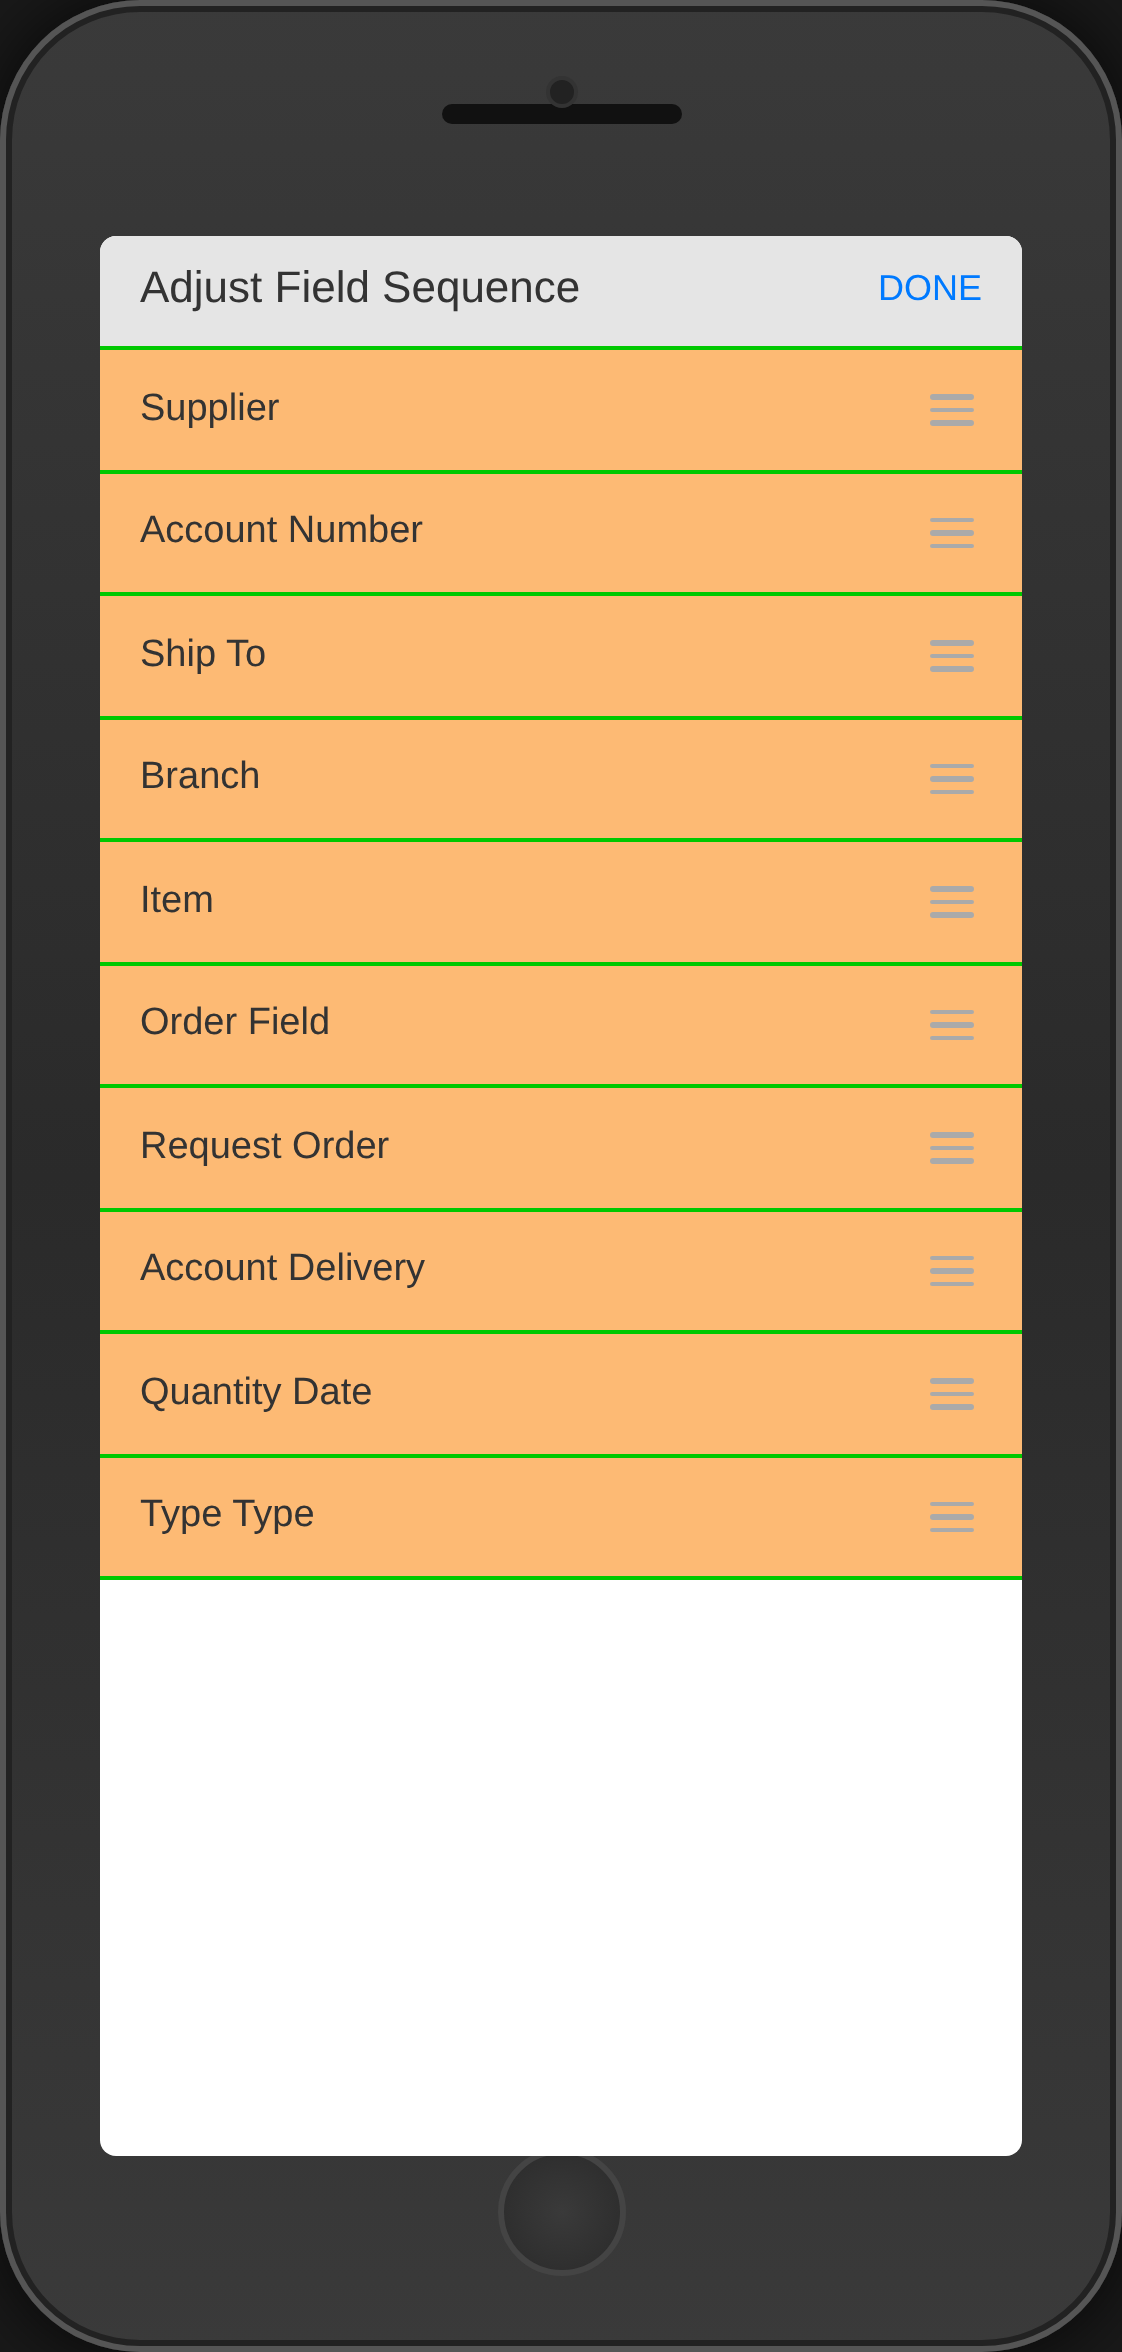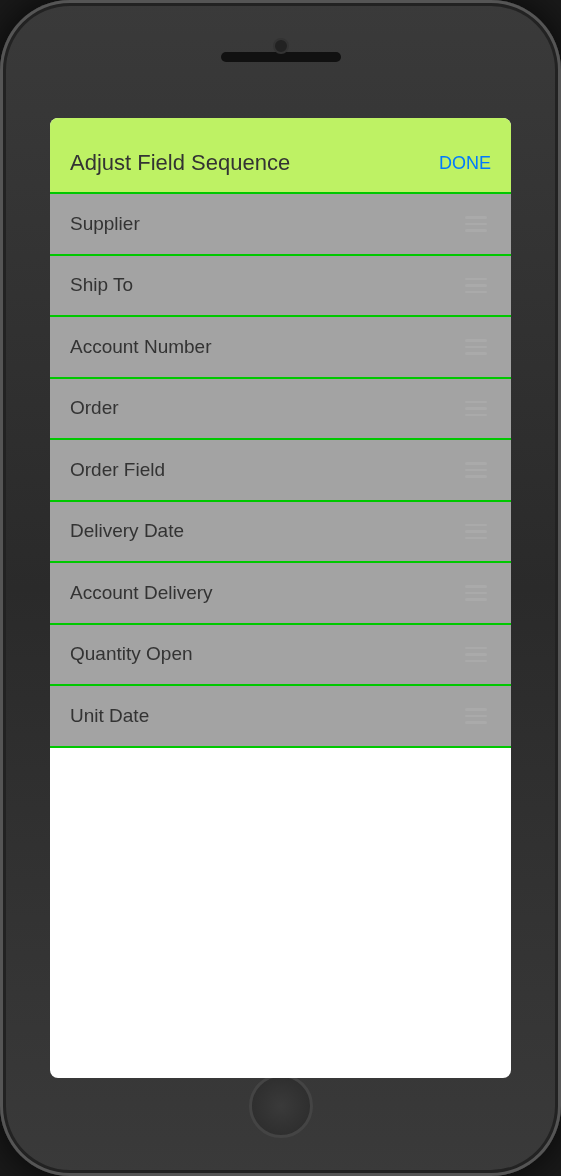--- a/index.html
+++ b/index.html
@@ -75,22 +75,22 @@
       border-radius: 50%;
       border: 3px solid #444;
       background: radial-gradient(circle, #3a3a3a, #2a2a2a);
     }
 
     
     .header {
       display: flex;
       justify-content: space-between;
       align-items: center;
-      padding: 32px 20px 16px;
-      background: #bef264;
+      padding: 13px 20px 16px;
+      background: #e5e5e5;
     }
 
     .header-title {
       font-size: 22px;
       font-weight: 500;
       color: #333;
     }
 
     .header-done {
       font-size: 18px;
@@ -104,21 +104,21 @@
       overflow-y: auto;
       height: calc(960px - 80px);
     }
 
     .field-item {
       display: flex;
       justify-content: space-between;
       align-items: center;
       padding: 18px 20px;
       border-bottom: 2.5px solid #00c800;
-      background: #a3a3a3;
+      background: #fdba74;
       cursor: grab;
     }
 
     .field-item:first-child {
       border-top: 2.5px solid #00c800;
     }
 
     .field-label {
       font-size: 19px;
       color: #333;
@@ -158,77 +158,85 @@
     <div class="field-list" id="field-list">
     <div class="field-item">
           <span class="field-label">Supplier</span>
           <div class="drag-icon">
             <span></span>
             <span></span>
             <span></span>
           </div>
         </div>
         <div class="field-item">
+          <span class="field-label">Account Number</span>
+          <div class="drag-icon">
+            <span></span>
+            <span></span>
+            <span></span>
+          </div>
+        </div>
+        <div class="field-item">
           <span class="field-label">Ship To</span>
           <div class="drag-icon">
             <span></span>
             <span></span>
             <span></span>
           </div>
         </div>
         <div class="field-item">
-          <span class="field-label">Account Number</span>
-          <div class="drag-icon">
-            <span></span>
-            <span></span>
-            <span></span>
-          </div>
-        </div>
-        <div class="field-item">
-          <span class="field-label">Order</span>
+          <span class="field-label">Branch</span>
+          <div class="drag-icon">
+            <span></span>
+            <span></span>
+            <span></span>
+          </div>
+        </div>
+        <div class="field-item">
+          <span class="field-label">Item</span>
           <div class="drag-icon">
             <span></span>
             <span></span>
             <span></span>
           </div>
         </div>
         <div class="field-item">
           <span class="field-label">Order Field</span>
           <div class="drag-icon">
             <span></span>
             <span></span>
             <span></span>
           </div>
         </div>
         <div class="field-item">
-          <span class="field-label">Delivery Date</span>
+          <span class="field-label">Request Order</span>
           <div class="drag-icon">
             <span></span>
             <span></span>
             <span></span>
           </div>
         </div>
         <div class="field-item">
           <span class="field-label">Account Delivery</span>
           <div class="drag-icon">
             <span></span>
             <span></span>
             <span></span>
           </div>
         </div>
         <div class="field-item">
-          <span class="field-label">Quantity Open</span>
-          <div class="drag-icon">
-            <span></span>
-            <span></span>
-            <span></span>
-          </div>
-        </div>
-        <div class="field-item">
-          <span class="field-label">Unit Date</span>
+          <span class="field-label">Quantity Date</span>
+          <div class="drag-icon">
+            <span></span>
+            <span></span>
+            <span></span>
+          </div>
+        </div>
+        <div class="field-item">
+          <span class="field-label">Type Type</span>
           <div class="drag-icon">
             <span></span>
             <span></span>
             <span></span>
           </div>
         </div>
       </div>
   </div>
 </div>
 

